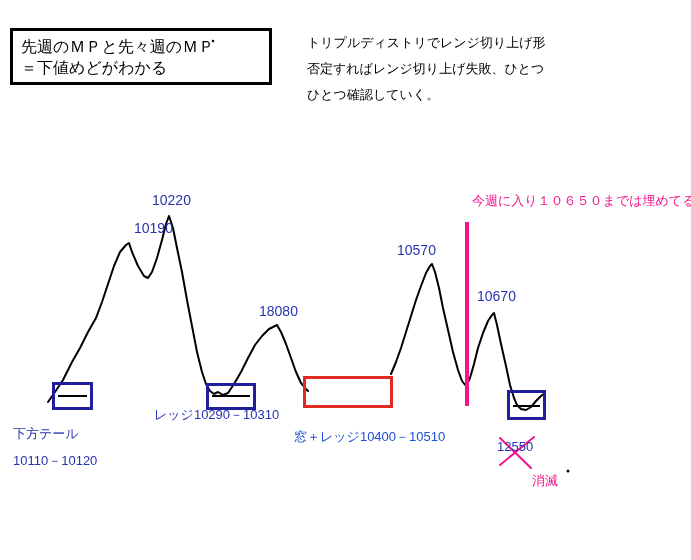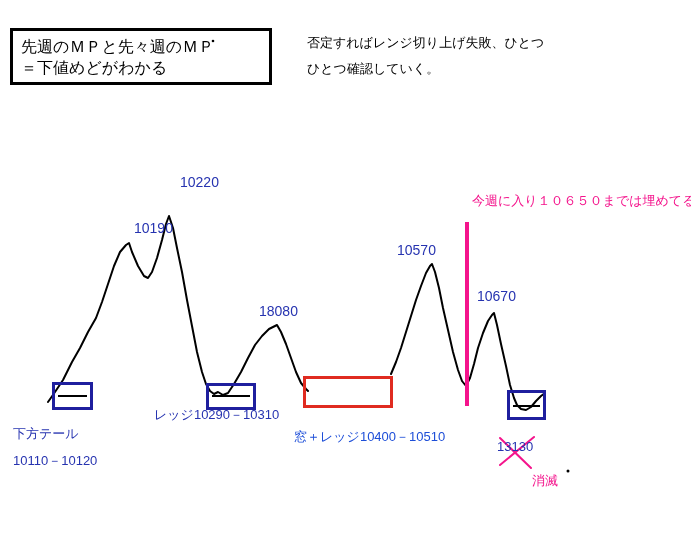--- a/index.html
+++ b/index.html
@@ -65,28 +65,29 @@
   </svg>
 
   <div class="abs pink-vline"></div>
 
   <div class="abs note-box">
     <div>先週のＭＰと先々週のＭＰ</div>
     <div class="note-line2">＝下値めどがわかる</div>
   </div>
 
   <div class="abs desc">
+    <div>トリプルディストリでレンジ切り上げ形</div>
     <div>否定すればレンジ切り上げ失敗、ひとつ</div>
     <div>ひとつ確認していく。</div>
   </div>
 
   <div class="abs pink small-label" style="left:444px;top:192px;">今週に入り１０６５０までは埋めてる</div>
 
   <div class="abs blue peak" style="left:103px;top:220px;margin-left:31px;">10190</div>
-  <div class="abs blue peak" style="left:152px;top:174px;margin-left:28px;">10220</div>
+  <div class="abs blue peak" style="left:152px;top:192px;">10220</div>
   <div class="abs blue peak" style="left:259px;top:303px;">18080</div>
   <div class="abs blue peak" style="left:397px;top:242px;">10570</div>
   <div class="abs blue peak" style="left:477px;top:288px;">10670</div>
 
   <div class="abs bluebox" style="left:52px;top:382px;width:41px;height:28px;">
     <div class="inner-line"></div>
   </div>
   <div class="abs bluebox" style="left:206px;top:383px;width:50px;height:27px;">
     <div class="inner-line"></div>
   </div>
@@ -95,16 +96,16 @@
   </div>
 
   <div class="abs redbox" style="left:303px;top:376px;width:90px;height:32px;"></div>
 
   <div class="abs blue small-label" style="left:154px;top:406px;">レッジ10290－10310</div>
   <div class="abs blue small-label" style="left:13px;top:425px;text-align:center;">下方テール</div>
   <div class="abs blue small-label" style="left:13px;top:452px;">10110－10120</div>
 
   <div class="abs red small-label" style="left:294px;top:428px;">窓＋レッジ10400－10510</div>
 
-  <div class="abs blue small-label" style="left:497px;top:439px;">13130</div>
+  <div class="abs blue small-label" style="left:497px;top:439px;">12550</div>
   <div class="abs pink small-label" style="left:504px;top:472px;">消滅</div>
 
 </div>
 
 </body></html>

